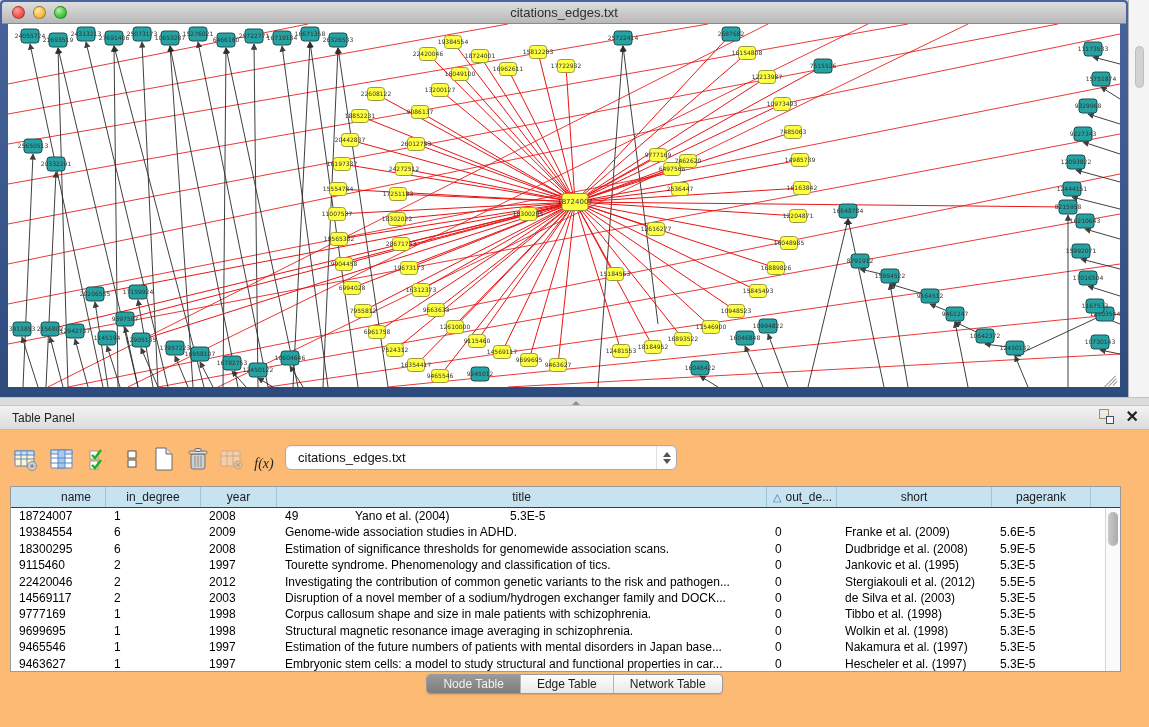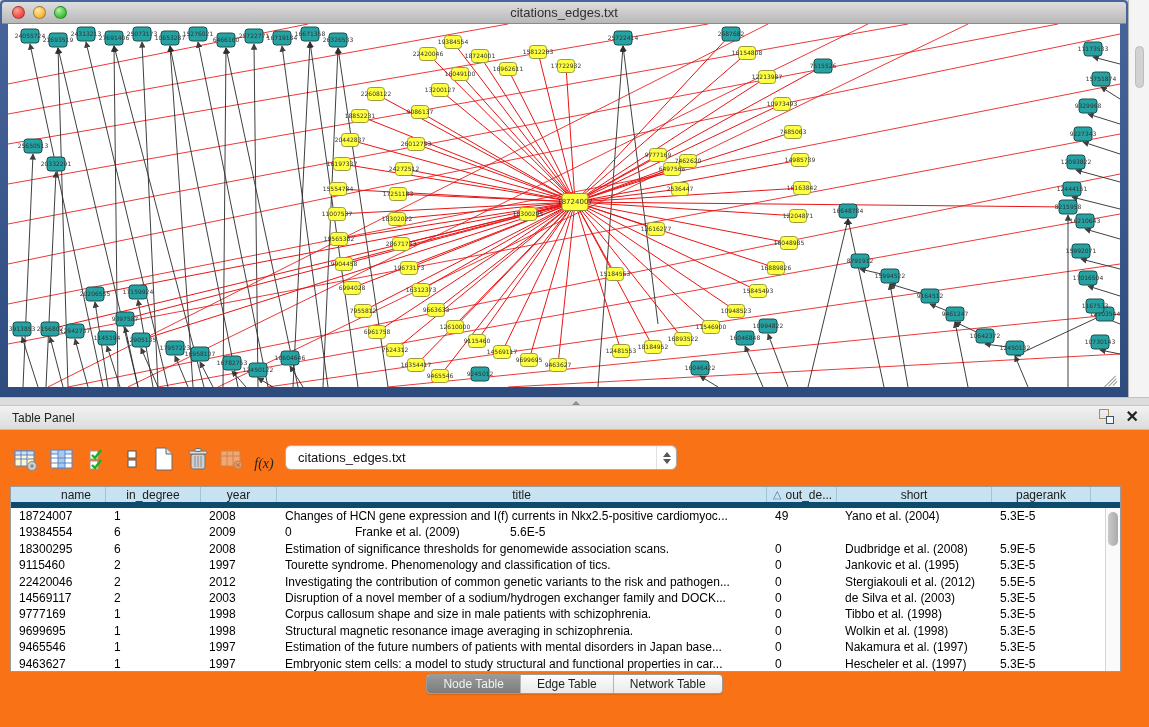--- a/index.html
+++ b/index.html
@@ -34,21 +34,21 @@
     background:#d2d2d2; border:1px solid #bdbdbd; border-radius:5px; }
 
   
   .split-divider { position:absolute; left:0; top:397px; width:1149px; height:9px; background:#dcdcdc;
     border-top:1px solid #c2c2c2; border-bottom:1px solid #c6c6c6; }
   .divider-handle { position:absolute; left:570px; top:2px; width:10px; height:5px; }
   .divider-handle::before { content:""; position:absolute; left:2px; top:1px;
     border-left:4px solid transparent; border-right:4px solid transparent; border-bottom:4px solid #8f8f8f; }
 
   
-  .table-panel { position:absolute; left:0; top:406px; width:1149px; height:321px; background:#f97316; }
+  .table-panel { position:absolute; left:0; top:406px; width:1149px; height:321px; background:#fdba74; }
   .panel-header { position:absolute; left:0; top:0; width:100%; height:24px;
     background:linear-gradient(#f2f2f2,#dcdcdc); border-bottom:1px solid #bdbdbd;
     display:flex; align-items:center; }
   .panel-title { font-size:12px; color:#222; margin-left:12px; }
   .panel-header-actions { position:absolute; right:10px; top:3px; display:flex; gap:12px; align-items:center; }
   .float-icon { position:relative; width:15px; height:15px; }
   .float-icon .sq1 { position:absolute; left:0; top:0; width:10px; height:10px; border:1.5px solid #a8905c; }
   .float-icon .sq2 { position:absolute; right:0; bottom:0; width:8px; height:8px; border:1.5px solid #3c5068; background:#f4f4f4; }
   .close-x { font-size:16px; font-weight:bold; color:#222; line-height:15px; cursor:default; }
 
@@ -60,21 +60,21 @@
     display:flex; align-items:center; }
   .dropdown-value { font-size:13px; color:#111; margin-left:12px; flex:1; }
   .stepper { width:20px; height:100%; display:flex; flex-direction:column; align-items:center; justify-content:center; gap:2px; border-left:1px solid #e0e0e0; }
   .stepper i { display:block; width:0; height:0; border-left:4px solid transparent; border-right:4px solid transparent; }
   .stepper .up { border-bottom:5px solid #555; }
   .stepper .dn { border-top:5px solid #555; }
 
   
   .tbl { position:absolute; left:10px; top:80px; width:1111px; height:186px; background:#ffffff;
     border:1px solid #9a9a9a; }
-  .thead { display:flex; height:21px; border-bottom:6px solid #0c4a6e; background:#c7e2f0; }
+  .thead { display:flex; height:21px; border-bottom:1px solid #0c4a6e; background:#c7e2f0; }
   .hcell { font-size:12px; color:#1c1c1c; border-right:1px solid #9ec6d9; display:flex; align-items:center; justify-content:center; overflow:hidden; white-space:nowrap; }
   .hcell.h0 { justify-content:flex-end; padding-right:14px; }
   .hcell.h4 { justify-content:flex-start; padding-left:6px; }
   .sort-tri { color:#3a7ca8; margin-right:4px; font-size:11px; }
   .tbody { position:absolute; left:0; top:21px; right:15px; bottom:0; overflow:hidden; }
   .trow { display:flex; height:16.4px; }
   .tcell { font-size:12px; color:#000; padding-left:8px; line-height:16.4px; white-space:nowrap; overflow:hidden; }
   .vscroll { position:absolute; right:0; top:21px; width:15px; bottom:0; background:#fafafa; border-left:1px solid #d5d5d5; }
   .vthumb { position:absolute; left:2px; top:4px; width:10px; height:34px; background:linear-gradient(90deg,#c9c9c9,#ababab); border-radius:5px; }
 
@@ -601,29 +601,29 @@
           <span>out_de...</span>
         </div>
         <div class="hcell" style="width:155px">short</div>
         <div class="hcell" style="width:99px">pagerank</div>
       </div>
       <div class="tbody">
           <div class="trow">
             <div class="tcell" style="width: 95px;">18724007</div>
             <div class="tcell" style="width: 95px;">1</div>
             <div class="tcell" style="width: 76px;">2008</div>
-            <div class="tcell" style="width: 490px;">Changes of HCN gene expression and I(f) currents in Nkx2.5-positive cardiomyoc...</div>
             <div class="tcell" style="width: 70px;">49</div>
             <div class="tcell" style="width: 155px;">Yano et al. (2004)</div>
             <div class="tcell" style="width: 99px;">5.3E-5</div>
           </div>
           <div class="trow">
             <div class="tcell" style="width: 95px;">19384554</div>
             <div class="tcell" style="width: 95px;">6</div>
             <div class="tcell" style="width: 76px;">2009</div>
+            <div class="tcell" style="width: 490px;">Genome-wide association studies in ADHD.</div>
             <div class="tcell" style="width: 70px;">0</div>
             <div class="tcell" style="width: 155px;">Franke et al. (2009)</div>
             <div class="tcell" style="width: 99px;">5.6E-5</div>
           </div>
           <div class="trow">
             <div class="tcell" style="width: 95px;">18300295</div>
             <div class="tcell" style="width: 95px;">6</div>
             <div class="tcell" style="width: 76px;">2008</div>
             <div class="tcell" style="width: 490px;">Estimation of significance thresholds for genomewide association scans.</div>
             <div class="tcell" style="width: 70px;">0</div>

